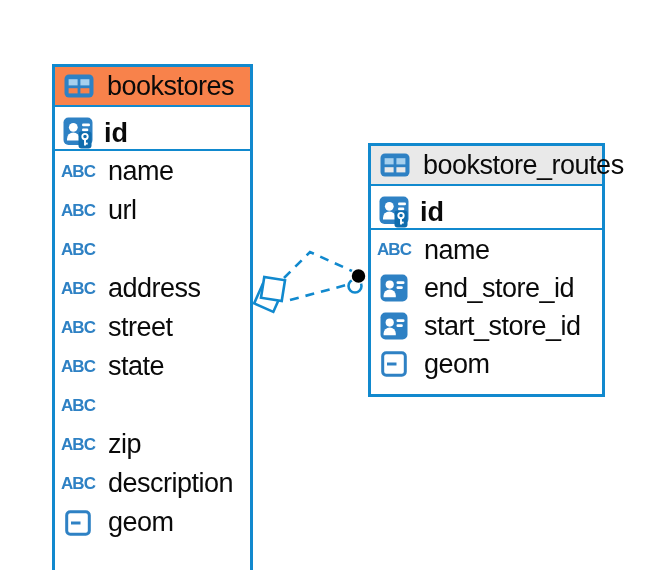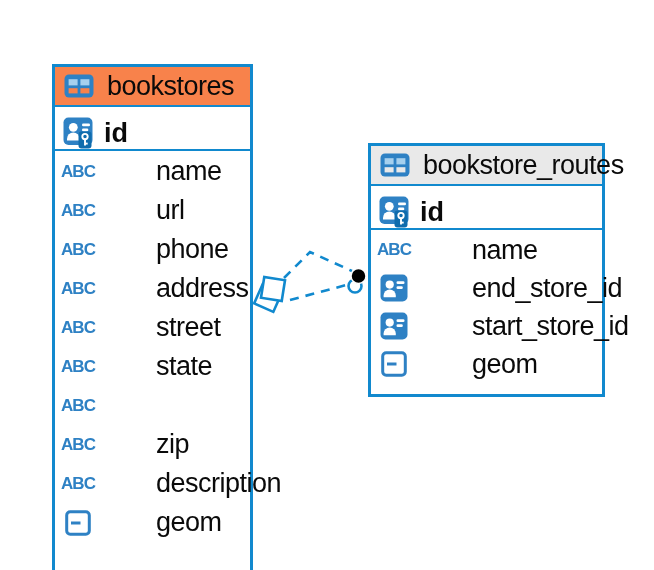--- a/index.html
+++ b/index.html
@@ -22,21 +22,21 @@
 
   .entity-header{display:flex;align-items:center;height:40px;padding-left:6px;
     border-bottom:2.5px solid var(--accent);font-size:27px;white-space:nowrap;}
   .hdr-orange{background:var(--header-orange);--cellbg:var(--header-orange);}
   .hdr-gray{background:var(--header-gray);--cellbg:var(--header-gray);}
   .entity-title{margin-left:10px;letter-spacing:-0.5px;}
 
   .pk-row{display:flex;align-items:flex-end;height:44px;padding-left:5px;
     border-bottom:2.5px solid var(--accent);font-weight:bold;font-size:27px;}
   .rows{padding-top:1px;}
-  .row{display:flex;align-items:center;padding-left:5px;font-size:27px;letter-spacing:-0.5px;gap:48px;}
+  .row{display:flex;align-items:center;padding-left:5px;font-size:27px;letter-spacing:-0.5px;}
   .entity-bookstores .row{height:39px;}
   .entity-routes .row{height:38px;}
   .ico{width:36px;display:flex;justify-content:center;align-items:center;flex:0 0 36px;}
   .col-name{margin-left:12px;white-space:nowrap;}
   .pk-name{margin-left:8px;}
 
   .abc{font-size:17px;font-weight:800;color:var(--icon-blue);letter-spacing:-1px;
     font-family:"Liberation Sans",sans-serif;transform:scaleY(0.95);}
 
   .links{position:absolute;left:0;top:0;z-index:5;pointer-events:none;}
@@ -107,21 +107,20 @@
       <div class="row">
         <span class="ico abc">ABC</span>
         <span class="col-name">name</span>
       </div>
       <div class="row">
         <span class="ico abc">ABC</span>
         <span class="col-name">url</span>
       </div>
       <div class="row">
         <span class="ico abc">ABC</span>
-        <span class="col-name">phone</span>
       </div>
       <div class="row">
         <span class="ico abc">ABC</span>
         <span class="col-name">address</span>
       </div>
       <div class="row">
         <span class="ico abc">ABC</span>
         <span class="col-name">street</span>
       </div>
       <div class="row">

